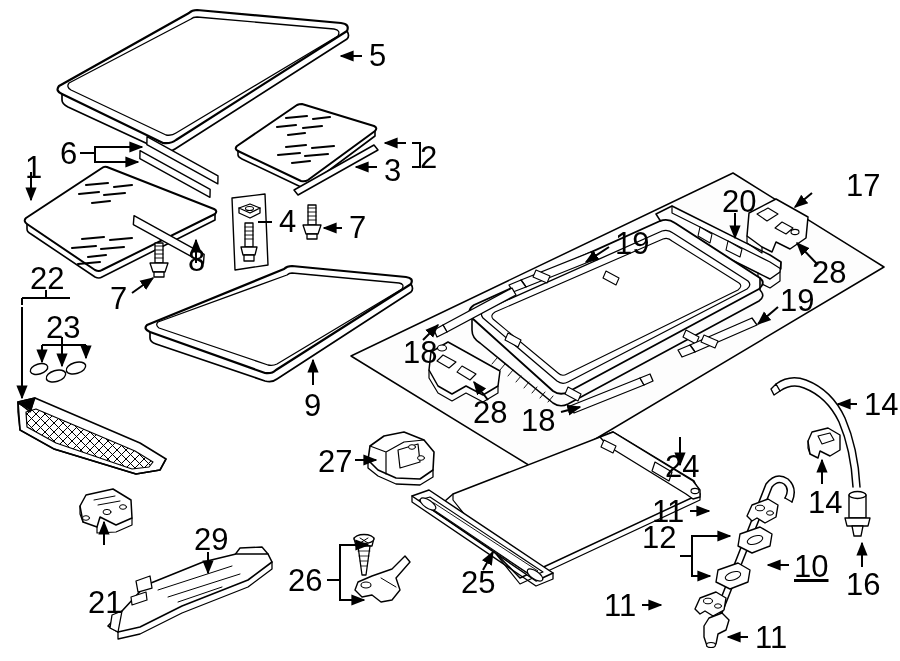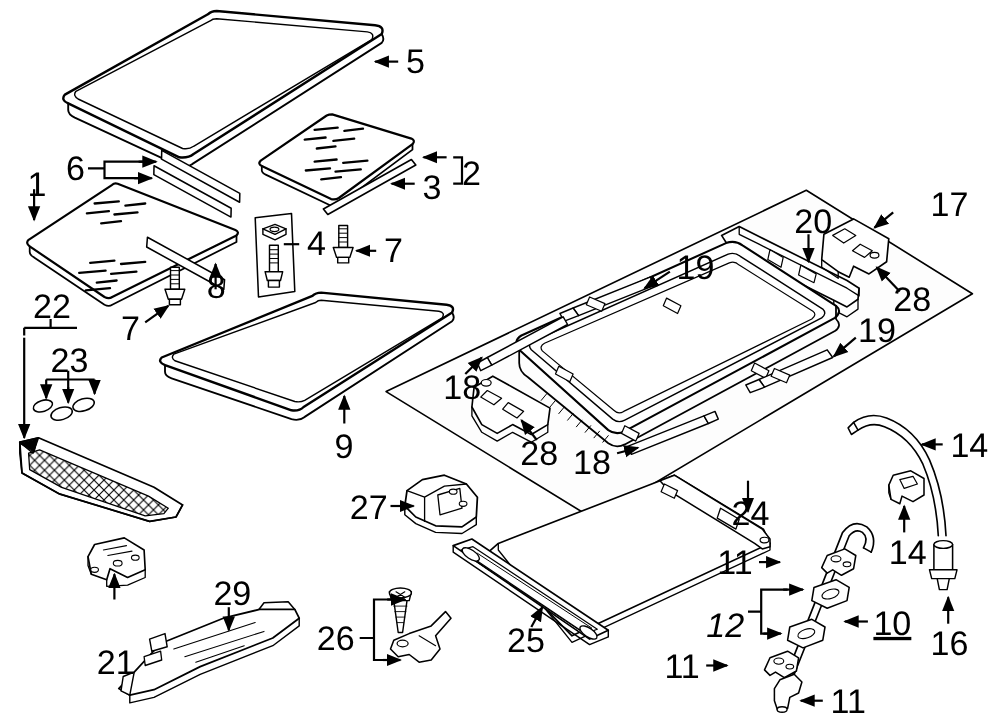--- a/index.html
+++ b/index.html
@@ -375,21 +375,21 @@
   <div class="lbl" style="left:279px; top:206px;">4</div>
   <div class="lbl" style="left:369px; top:40px;">5</div>
   <div class="lbl" style="left:60px;  top:138px;">6</div>
   <div class="lbl" style="left:349px; top:212px;">7</div>
   <div class="lbl" style="left:110px; top:283px;">7</div>
   <div class="lbl" style="left:188px; top:245px;">8</div>
   <div class="lbl" style="left:304px; top:390px;">9</div>
   <div class="lbl" style="left:794px; top:551px;text-decoration:underline;">10</div>
   <div class="lbl" style="left:652px; top:496px;">11</div>
   <div class="lbl" style="left:604px; top:590px;">11</div>
-  <div class="lbl" style="left:642px; top:553px;font-style:italic;">12</div>
+  <div class="lbl" style="left:642px; top:522px;">12</div>
   <div class="lbl" style="left:864px; top:389px;">14</div>
   <div class="lbl" style="left:808px; top:487px;">14</div>
   <div class="lbl" style="left:755px; top:622px;">11</div>
   <div class="lbl" style="left:846px; top:569px;">16</div>
   <div class="lbl" style="left:806px; top:170px;margin-left:40px;">17</div>
   <div class="lbl" style="left:403px; top:337px;">18</div>
   <div class="lbl" style="left:521px; top:405px;">18</div>
   <div class="lbl" style="left:615px; top:228px;">19</div>
   <div class="lbl" style="left:780px; top:285px;">19</div>
   <div class="lbl" style="left:722px; top:186px;">20</div>

